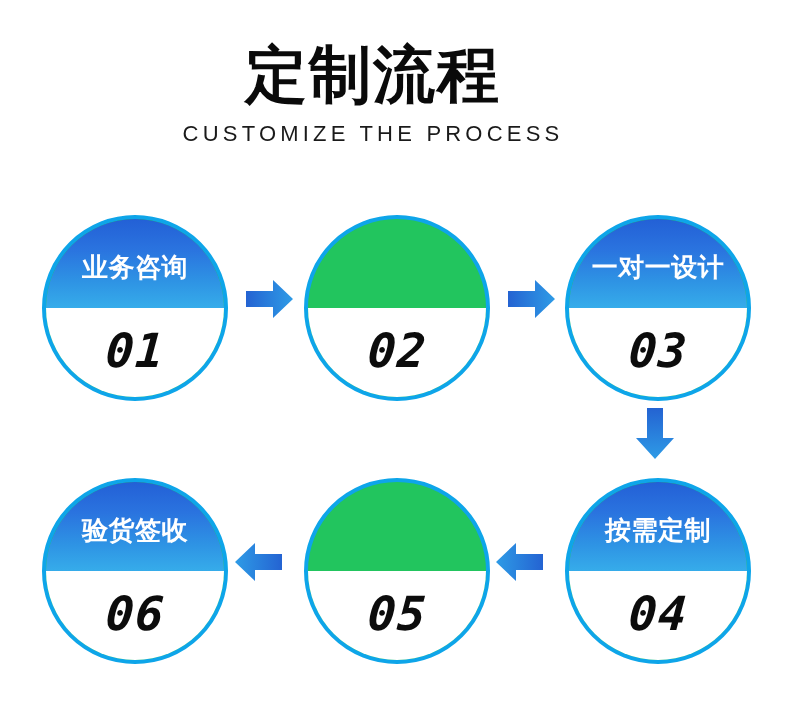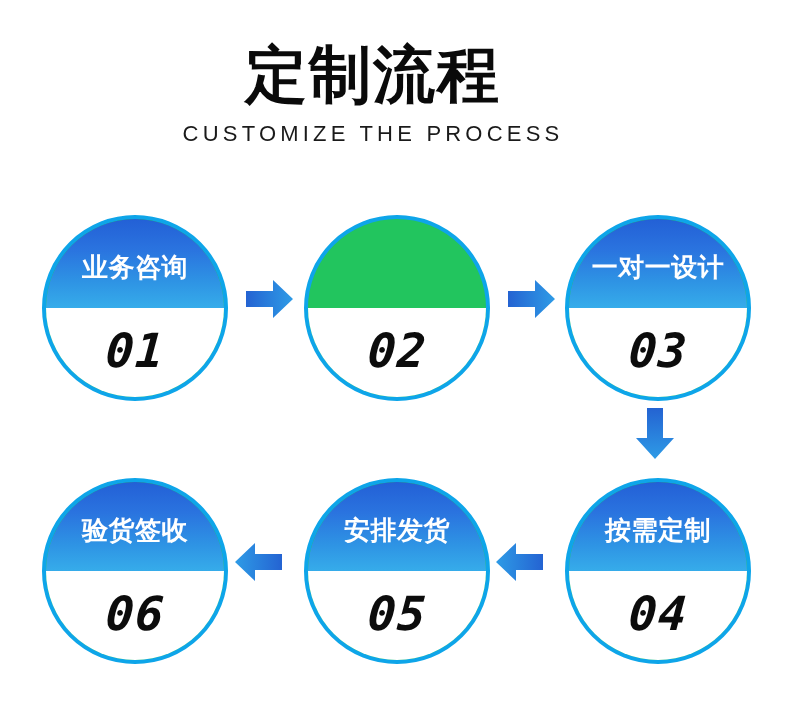--- a/index.html
+++ b/index.html
@@ -169,23 +169,20 @@
   <div class="step step-04">
     <div class="step-top">
       <span class="step-label">按需定制</span>
     </div>
     <div class="step-bottom">
       <span class="step-num">04</span>
     </div>
   </div>
 
   <div class="step step-05">
-    <div class="step-top">
-      <span class="step-label">安排发货</span>
-    </div>
     <div class="step-bottom">
       <span class="step-num">05</span>
     </div>
   </div>
 
   <div class="step step-06">
     <div class="step-top">
       <span class="step-label">验货签收</span>
     </div>
     <div class="step-bottom">

